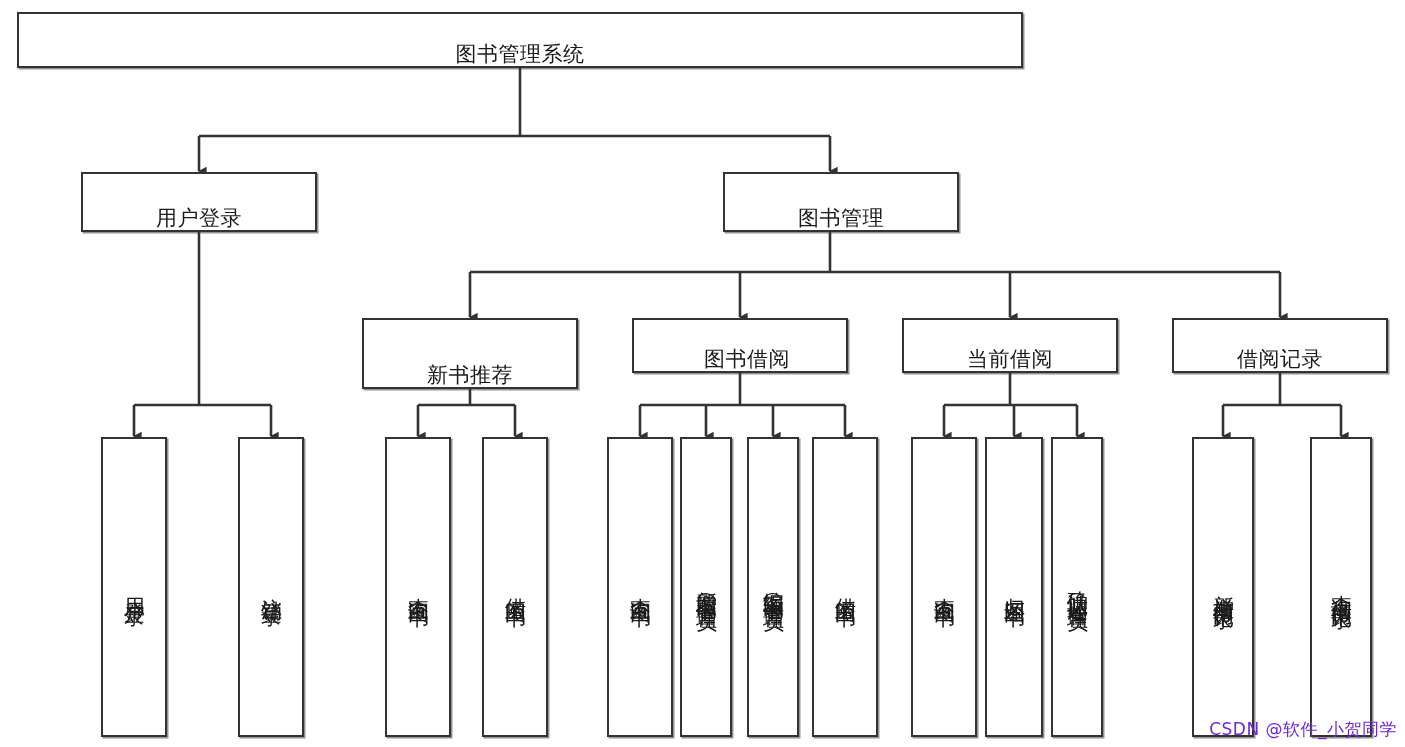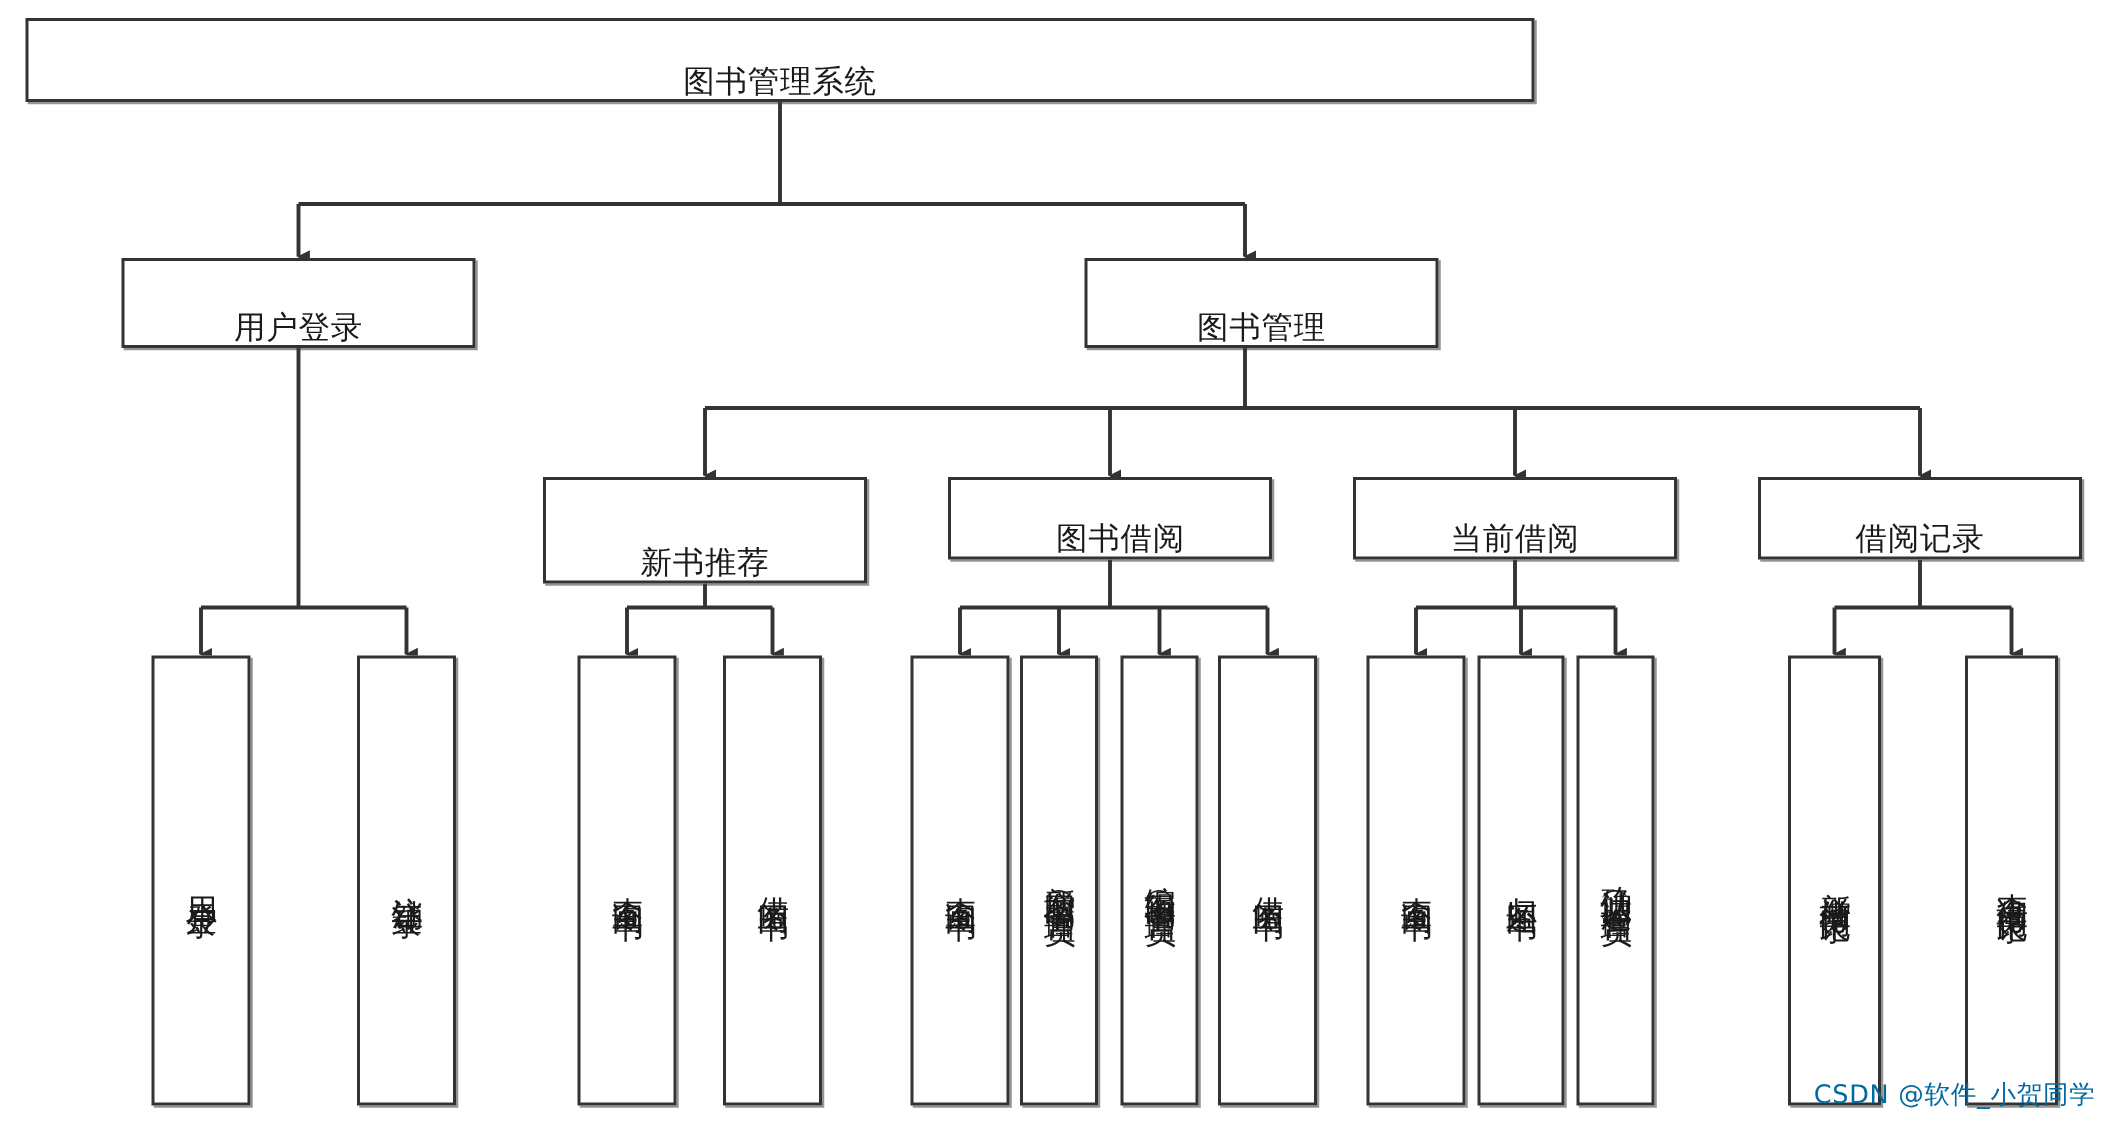--- a/index.html
+++ b/index.html
@@ -53,21 +53,21 @@
     left: 0;
     width: 1405px;
     height: 747px;
     pointer-events: none;
   }
   .watermark {
     position: absolute;
     right: 8px;
     bottom: 6px;
     font-size: 17px;
-    color: #0369a1;
+    color: #6d28d9;
     white-space: nowrap;
     letter-spacing: 0.5px;
   }
 </style>
 </head>
 <body>
 
 <div id="canvas">
   <svg id="links" viewBox="0 0 1405 747">
     <defs>

